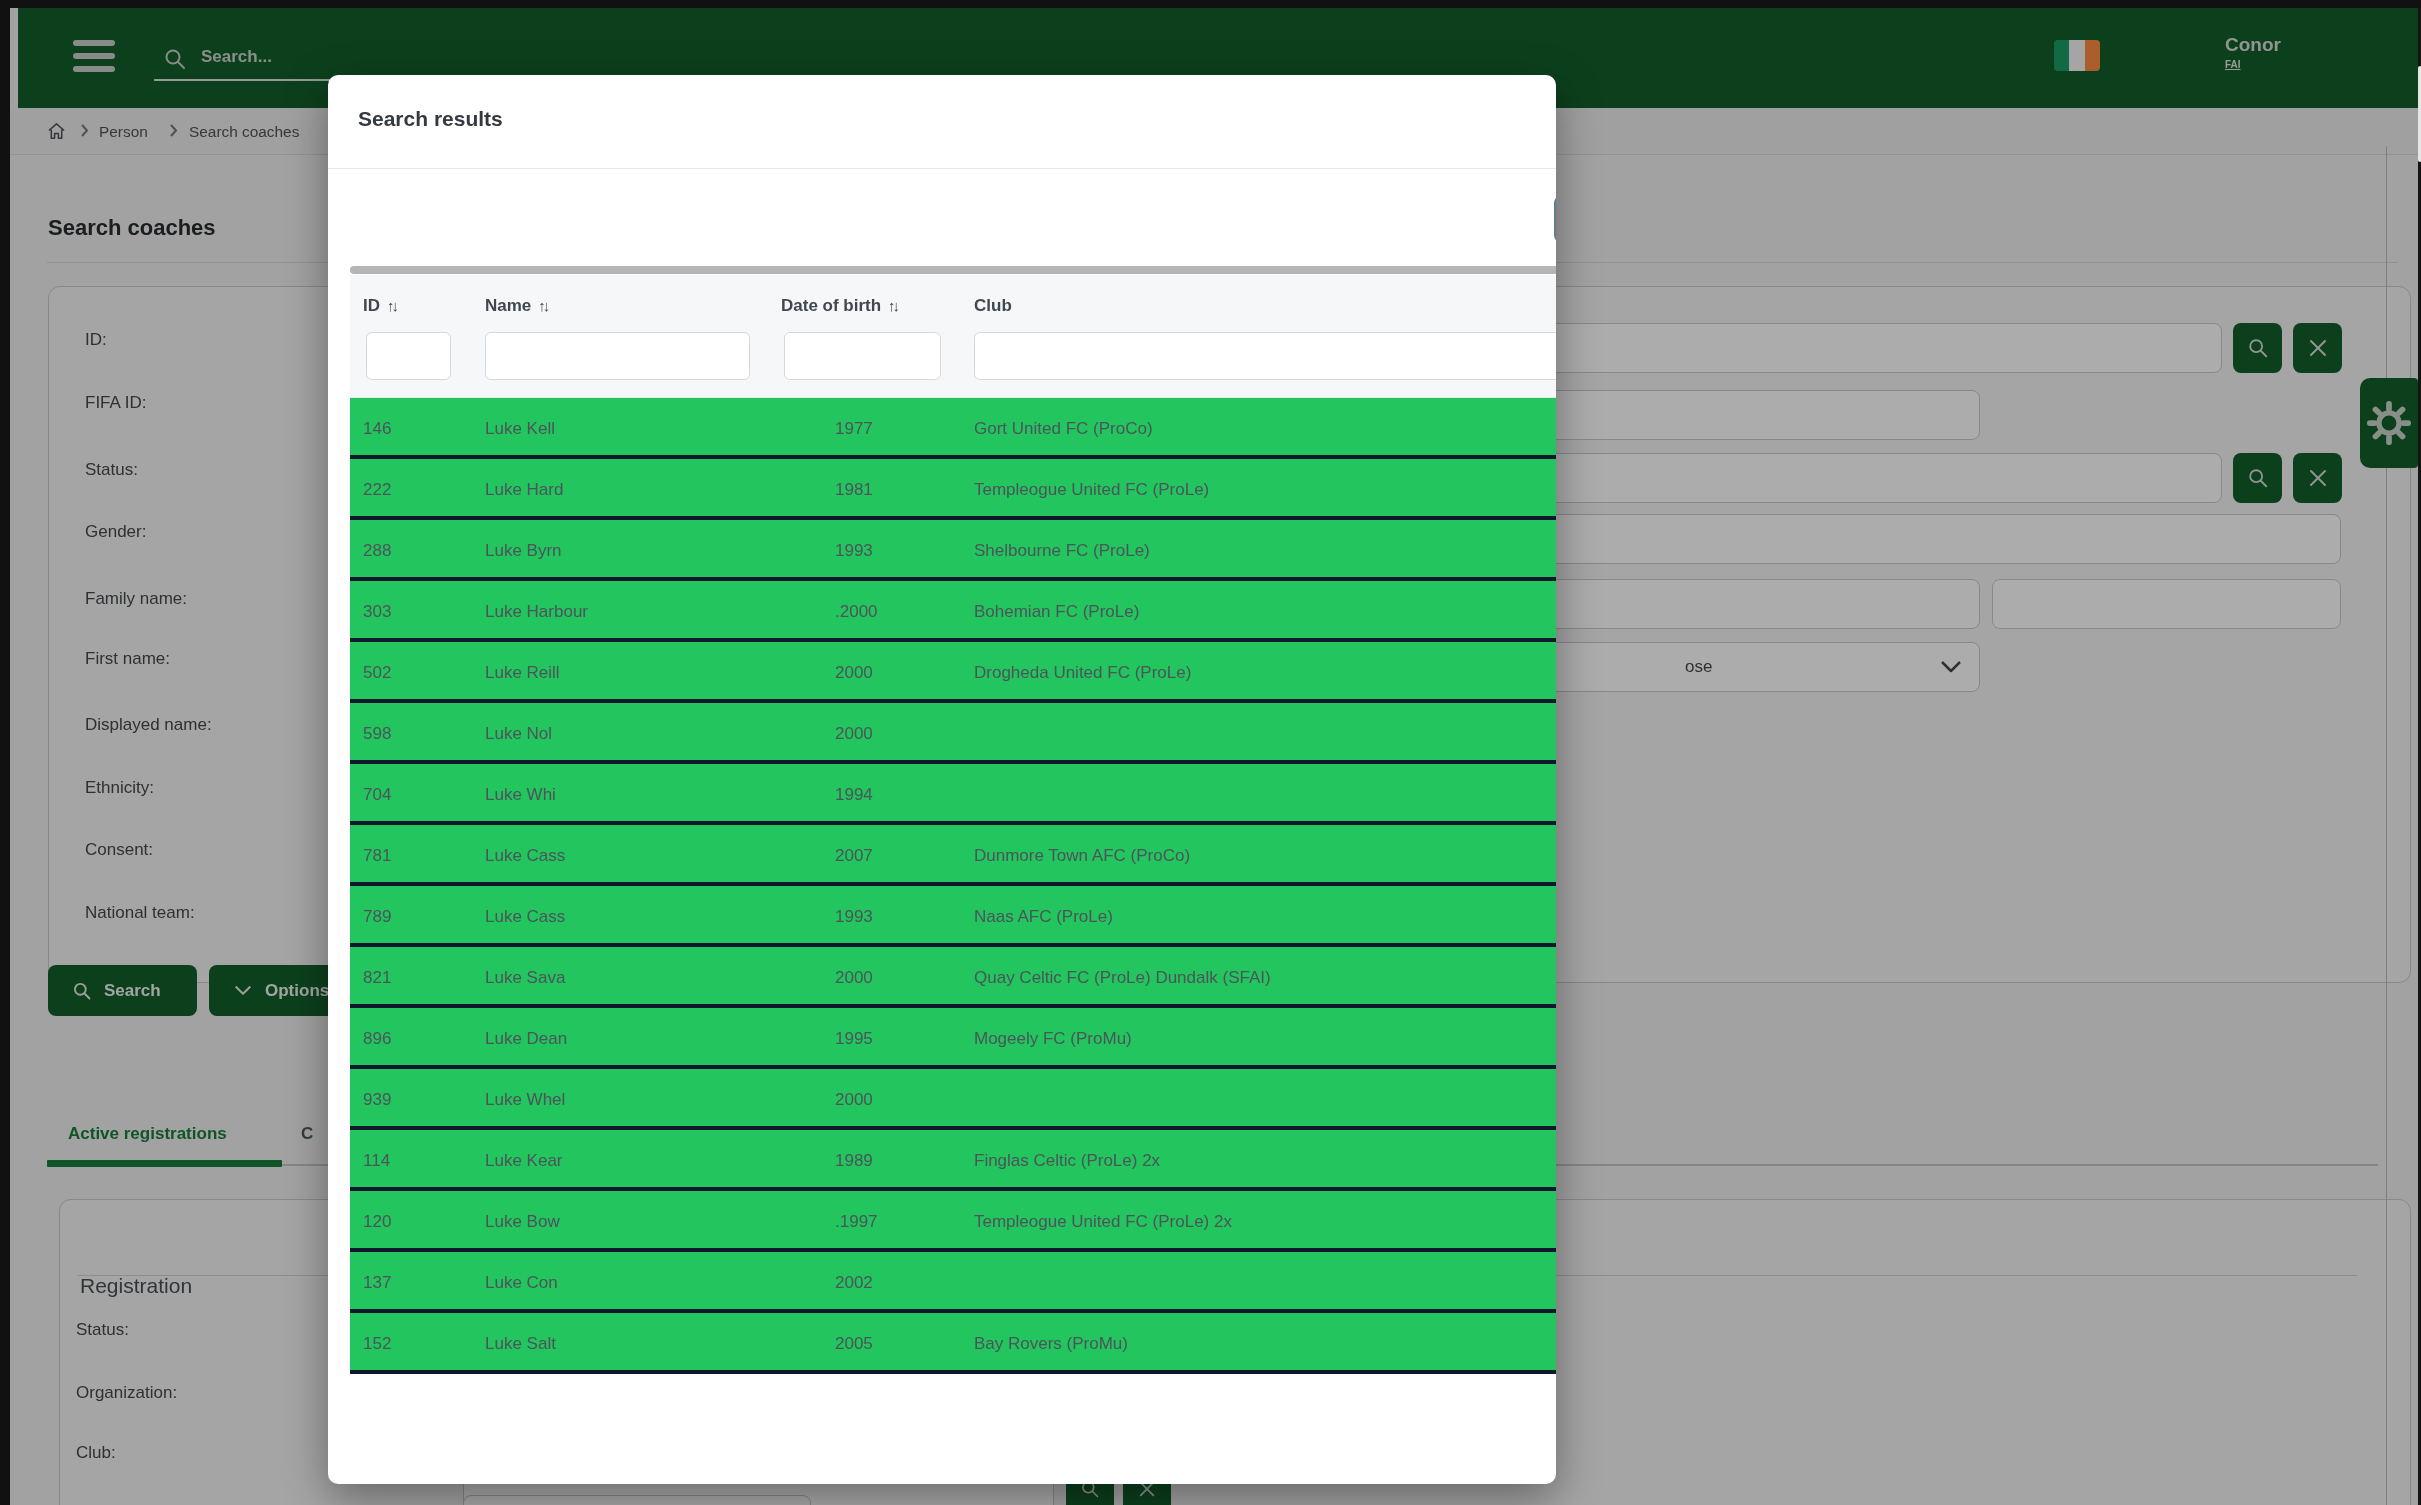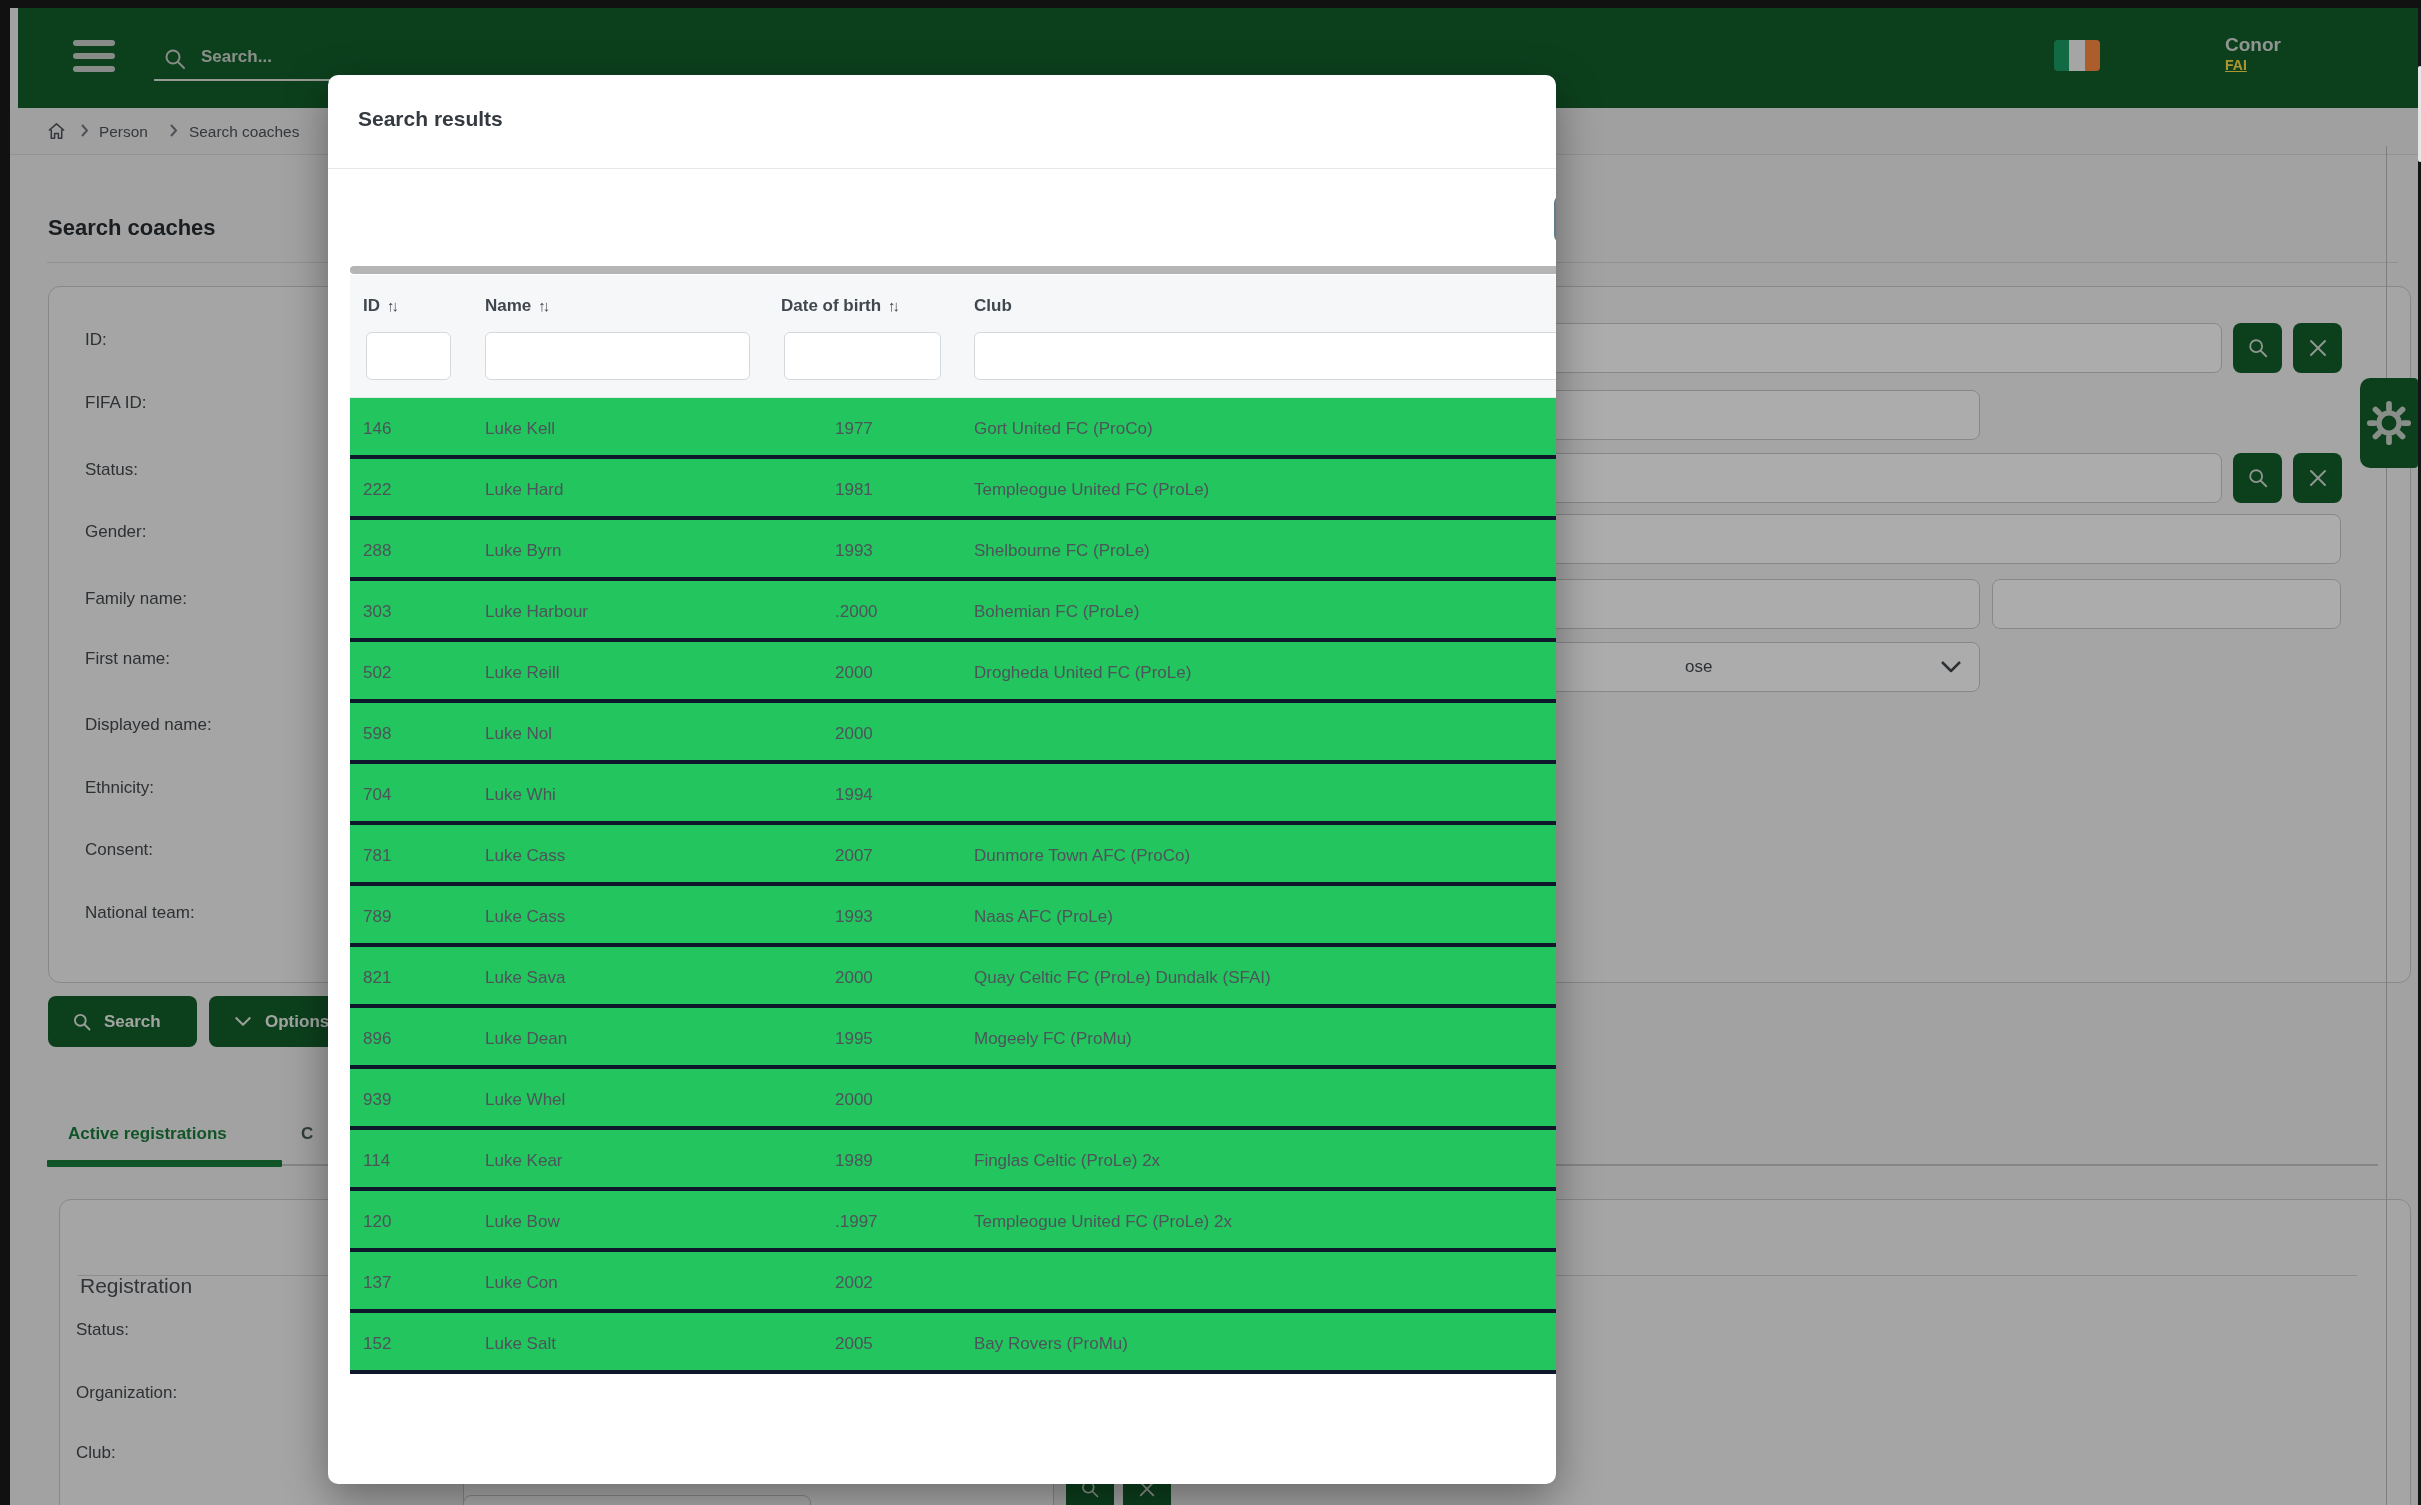--- a/index.html
+++ b/index.html
@@ -22,21 +22,21 @@
   .bar.b1{top:2px} .bar.b2{top:15px} .bar.b3{top:28px}
   .hdr-search { position:absolute; left:136px; top:30px; width:301px; height:44px;}
   .hdr-search .ph { position:absolute; left:47px; top:9px; font-size:17px; font-weight:700; color:#ccd3cc;}
   .hdr-search svg { position:absolute; left:9px; top:9px;}
   .hdr-search .uline { position:absolute; left:0; top:41px; width:301px; height:2px; background:#dfe3df;}
   .flag { position:absolute; left:2036px; top:32px; width:46px; height:31px; border-radius:4px; overflow:hidden; display:flex;}
   .flag div { flex:1; }
   .flag .g{background:#169b62}.flag .w{background:#f4f4f4}.flag .o{background:#ff883e}
   .userbox { position:absolute; left:2207px; top:25px; cursor:pointer;}
   .user-name { font-size:19px; font-weight:700; color:#d6ddd6; line-height:24px;}
-  .user-org  { font-size:14px; font-weight:700; color:#fde047; line-height:16px;text-decoration:underline;}
+  .user-org  { font-size:10px; font-weight:700; color:#e5e5e5; line-height:16px;text-decoration:underline;}
 
   
   .crumbbar { position:absolute; left:0; top:100px; width:2408px; height:47px; background:#ededed; border-bottom:1px solid #d9d9d9;}
   .crumbbar svg.home { position:absolute; left:37px; top:14px;}
   .crumb-sep { position:absolute; top:15px; }
   .crumb-sep.s1{left:70px} .crumb-sep.s2{left:159px}
   .crumb-item { position:absolute; top:15px; font-size:15.4px; color:#4a5056; cursor:pointer;}
   .crumb-item.c1{left:89px} .crumb-item.c2{left:179px; cursor:default;}
 
   
@@ -66,21 +66,21 @@
   .f-fam1   { left:1393px; top:571px; width:577px;}
   .f-fam2   { left:1982px; top:571px; width:349px;}
   .f-choose { left:1393px; top:634px; width:577px; cursor:pointer;}
   .f-choose .frag { position:absolute; left:281px; top:0; line-height:48px; font-size:17px; color:#3f4549;}
   .f-choose svg { position:absolute; left:535px; top:16px;}
   .gbtn { position:absolute; width:49px; height:50px; background:#0d5c26; border:none; border-radius:8px; cursor:pointer; display:flex; align-items:center; justify-content:center;}
   .gb-search1,.gb-clear1 { top:315px;} .gb-search2,.gb-clear2 { top:445px;}
   .gb-search1,.gb-search2 { left:2223px;} .gb-clear1,.gb-clear2 { left:2283px;}
 
   
-  .act-btn { position:absolute; top:988px; height:51px; background:#0d5c26; border:none; border-radius:8px; color:#eef3ee; font-size:17px; font-weight:700; font-family:inherit; display:flex; align-items:center; gap:12px; padding:8px 24px; cursor:pointer;}
+  .act-btn { position:absolute; top:957px; height:51px; background:#0d5c26; border:none; border-radius:8px; color:#eef3ee; font-size:17px; font-weight:700; font-family:inherit; display:flex; align-items:center; gap:12px; padding:8px 24px; cursor:pointer;}
   .btn-search-main { left:38px; width:149px;}
   .btn-options { left:199px; width:151px;}
 
   
   .tabs-border { position:absolute; left:37px; top:1156px; width:2331px; height:2px; background:#c6c6c6;}
   .tab { position:absolute; top:1116px; font-size:17px; font-weight:700; cursor:pointer;}
   .tab-active { left:58px; color:#157a38;}
   .tab-underline { position:absolute; left:37px; top:1152px; width:235px; height:7px; background:#157a38; border-radius:1px;}
   .tab-second { left:291px; color:#45594e;}
 

